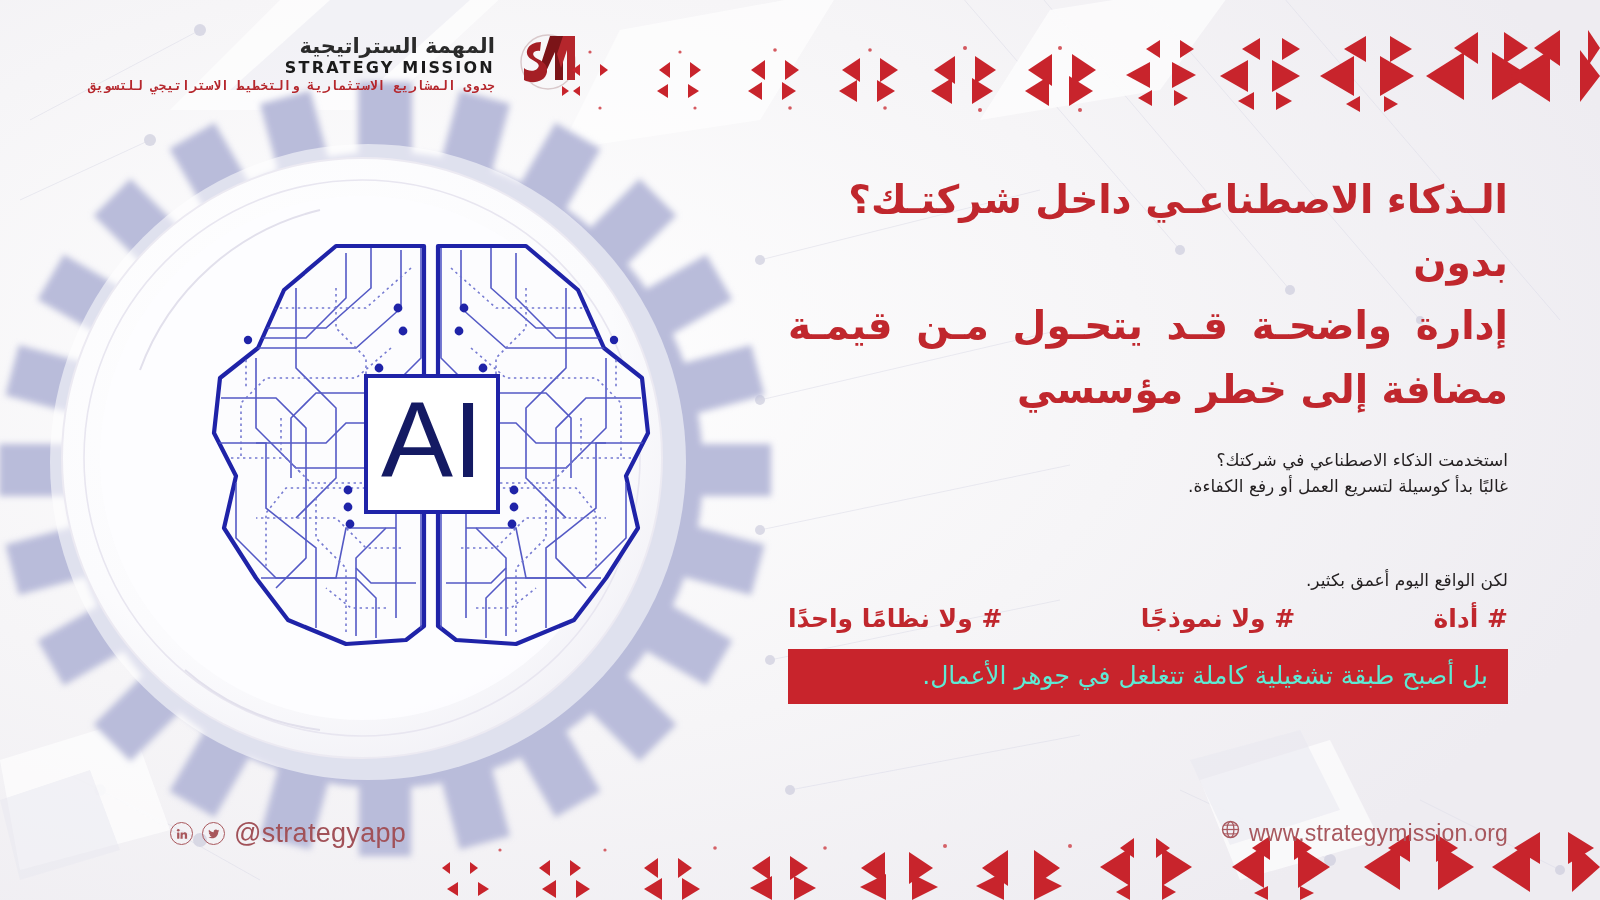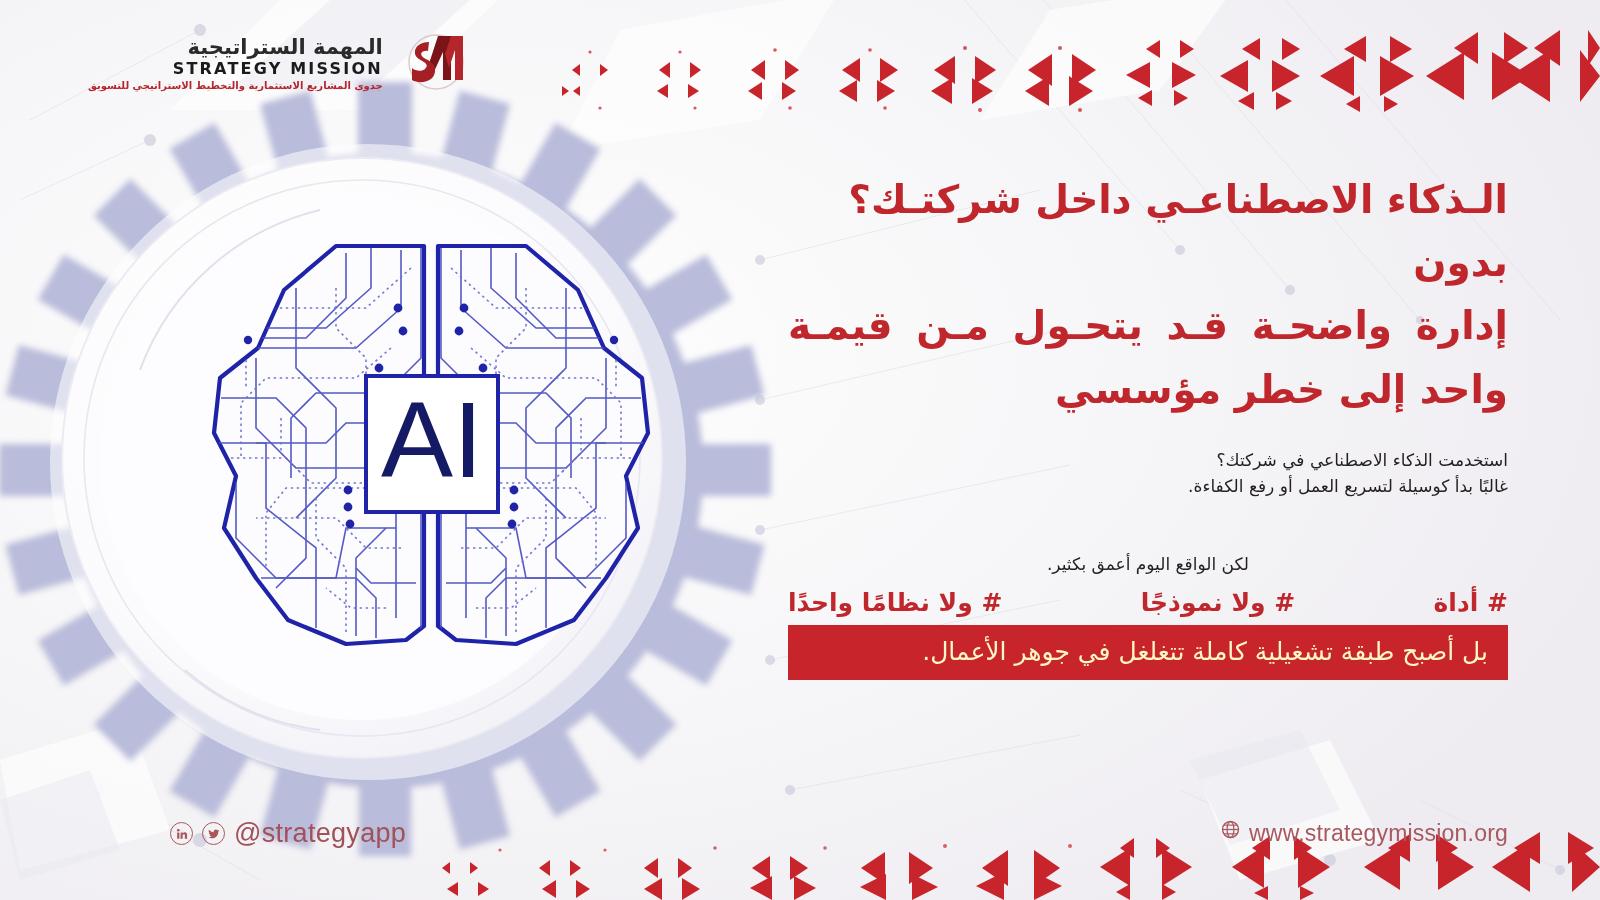--- a/index.html
+++ b/index.html
@@ -33,22 +33,22 @@
   .logo-txt{text-align:right;line-height:1;}
   .logo-ar{
     font-size:21px;font-weight:700;color:#2a2a2a;letter-spacing:.5px;
     direction:rtl;white-space:nowrap;
   }
   .logo-en{
     font-size:16px;font-weight:700;color:#1b1b1b;letter-spacing:2.2px;
     margin-top:3px;white-space:nowrap;
   }
   .logo-sub{
-    font-size:10px;font-weight:700;color:#b5262c;direction:rtl;
-    margin-top:4px;white-space:nowrap;letter-spacing:.2px;
+    font-size:13px;font-weight:700;color:#b5262c;direction:rtl;
+    margin-top:4px;white-space:nowrap;letter-spacing:.2px;font-family:Liberation Mono, monospace;
   }
   .logo-mark{width:62px;height:72px;position:relative;}
   .logo-mark svg{width:100%;height:100%;display:block;}
 
   
   .tri-top{position:absolute;left:560px;top:22px;width:1040px;height:90px;}
   .tri-bottom{position:absolute;left:430px;top:830px;width:1170px;height:70px;}
   .tri-top svg,.tri-bottom svg{width:100%;height:100%;display:block;}
 
   
@@ -64,32 +64,32 @@
   .headline .ln{display:block;}
   .headline .ln.justify{
     display:flex;justify-content:space-between;
   }
   .headline .ln.justify span{display:inline-block;}
 
   .para{
     color:#231f20;font-size:17px;line-height:1.55;font-weight:400;margin-top:26px;
   }
   .para .ln{display:block;}
-  .para2{margin-top:52px;text-align:center;}
+  .para2{margin-top:68px;}
 
   .tags{
     display:flex;flex-direction:row;justify-content:space-between;
     align-items:baseline;margin-top:10px;
     color:#c0272d;font-weight:700;font-size:25px;
     direction:rtl;
   }
   .tags .tag{white-space:nowrap;}
 
   .banner{
-    margin-top:8px;background:#c8242c;color:#fef9c3;
+    margin-top:16px;background:#c8242c;color:#5eead4;
     font-size:25px;font-weight:400;line-height:1.1;
     padding:13px 20px 15px 20px;box-sizing:border-box;
     width:720px;
   }
 
   
   .footer-left{
     position:absolute;left:170px;top:818px;display:flex;align-items:center;gap:9px;
   }
   .soc{
@@ -477,21 +477,21 @@
     <div class="headline">
       <span class="ln">الـذكاء الاصطناعـي داخل شركتـك؟ بدون</span>
       <span class="ln justify">
         <span>إدارة</span>
         <span>واضحـة</span>
         <span>قـد</span>
         <span>يتحـول</span>
         <span>مـن</span>
         <span>قيمـة</span>
       </span>
-      <span class="ln">واحد إلى خطر مؤسسي</span>
+      <span class="ln">مضافة إلى خطر مؤسسي</span>
     </div>
 
     <div class="para">
       <span class="ln">استخدمت الذكاء الاصطناعي في شركتك؟</span>
       <span class="ln">غالبًا بدأ كوسيلة لتسريع العمل أو رفع الكفاءة.</span>
     </div>
 
     <div class="para para2">
       <span class="ln">لكن الواقع اليوم أعمق بكثير.</span>
     </div>

